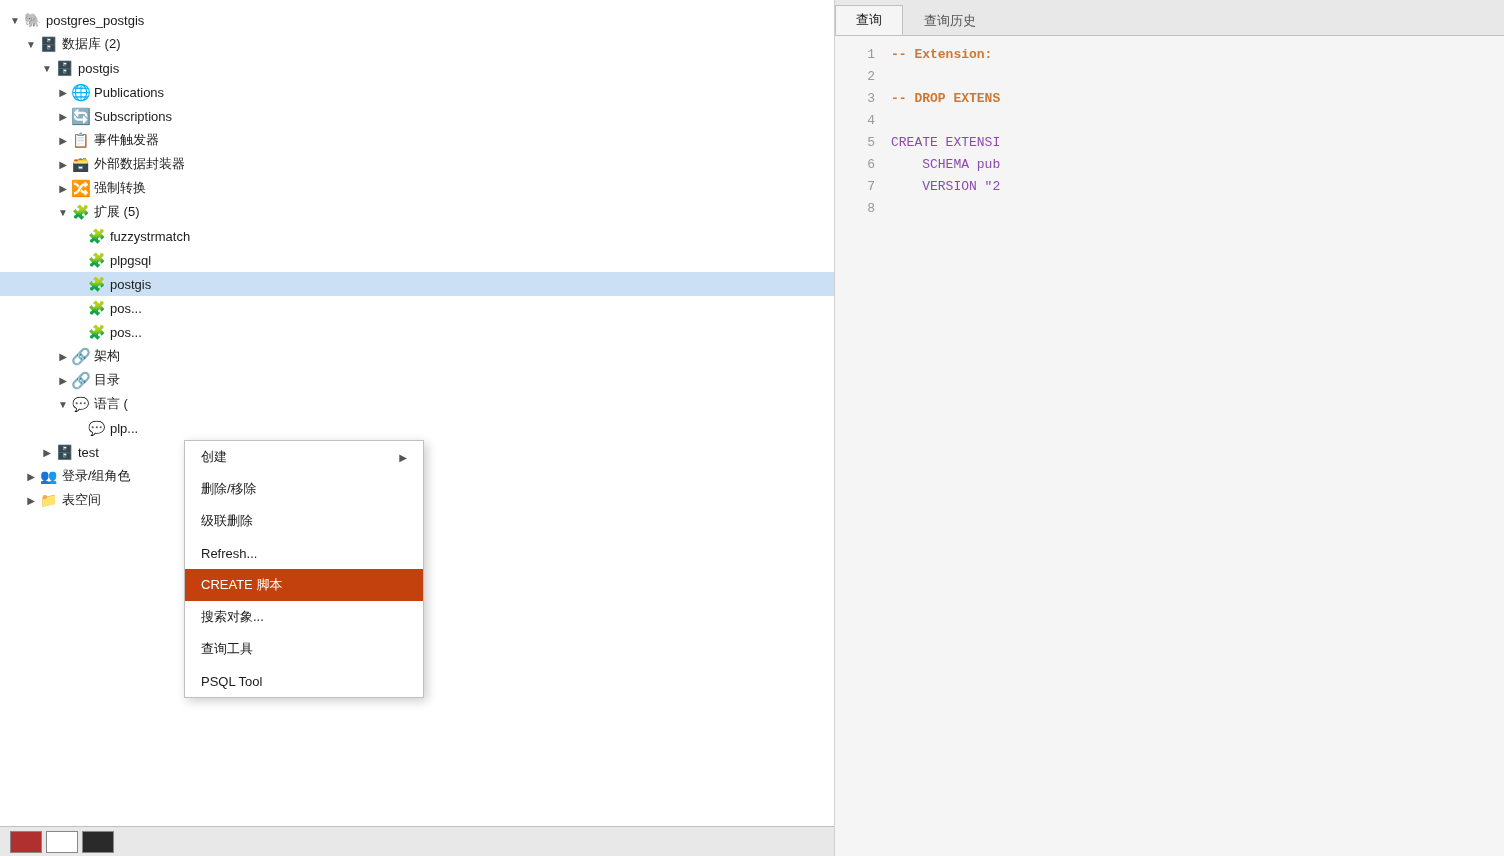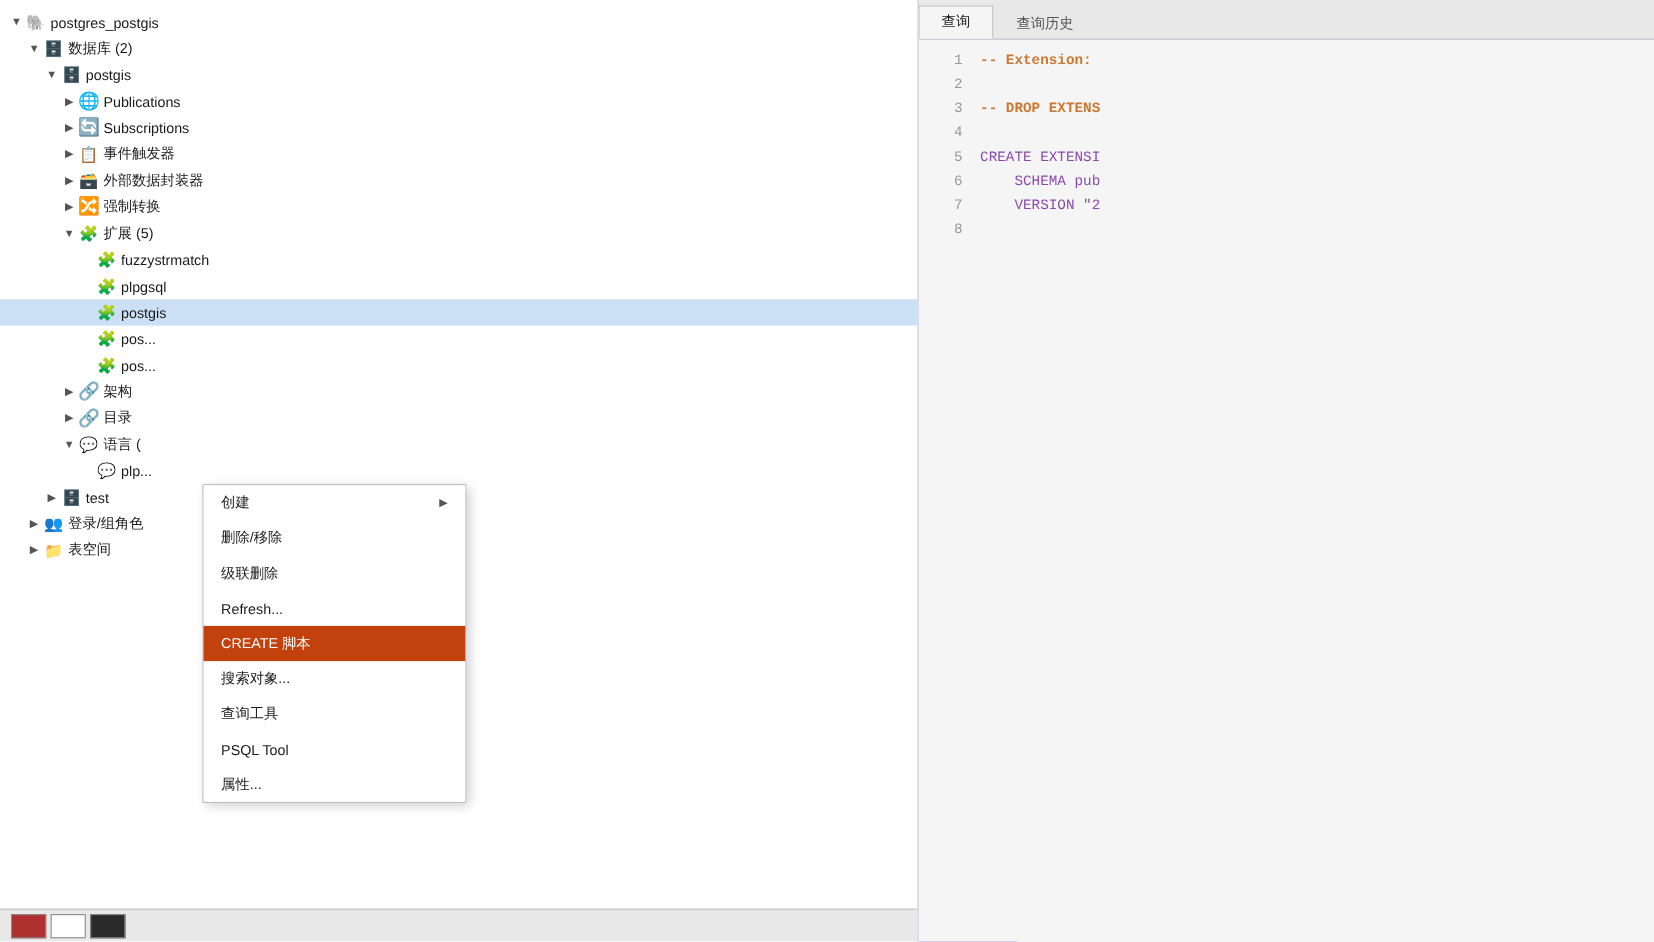--- a/index.html
+++ b/index.html
@@ -335,23 +335,20 @@
     </div>
     <div class="context-menu-item">
       <span>搜索对象...</span>
     </div>
     <div class="context-menu-item">
       <span>查询工具</span>
     </div>
     <div class="context-menu-item">
       <span>PSQL Tool</span>
     </div>
-    <div class="context-menu-item">
-      <span>属性...</span>
-    </div>
   </div>
 
   <div style="position:absolute; bottom:0; left:0; right:0; height:30px; background:#e8e8e8; display:flex; align-items:center; padding:0 8px; border-top:1px solid #c0c0c0;">
     <div class="color-swatch" style="background:#b03030;"></div>
     <div class="color-swatch" style="background:#ffffff;"></div>
     <div class="color-swatch" style="background:#2a2a2a;"></div>
   </div>
 </div>
 
 <div class="right-panel">

